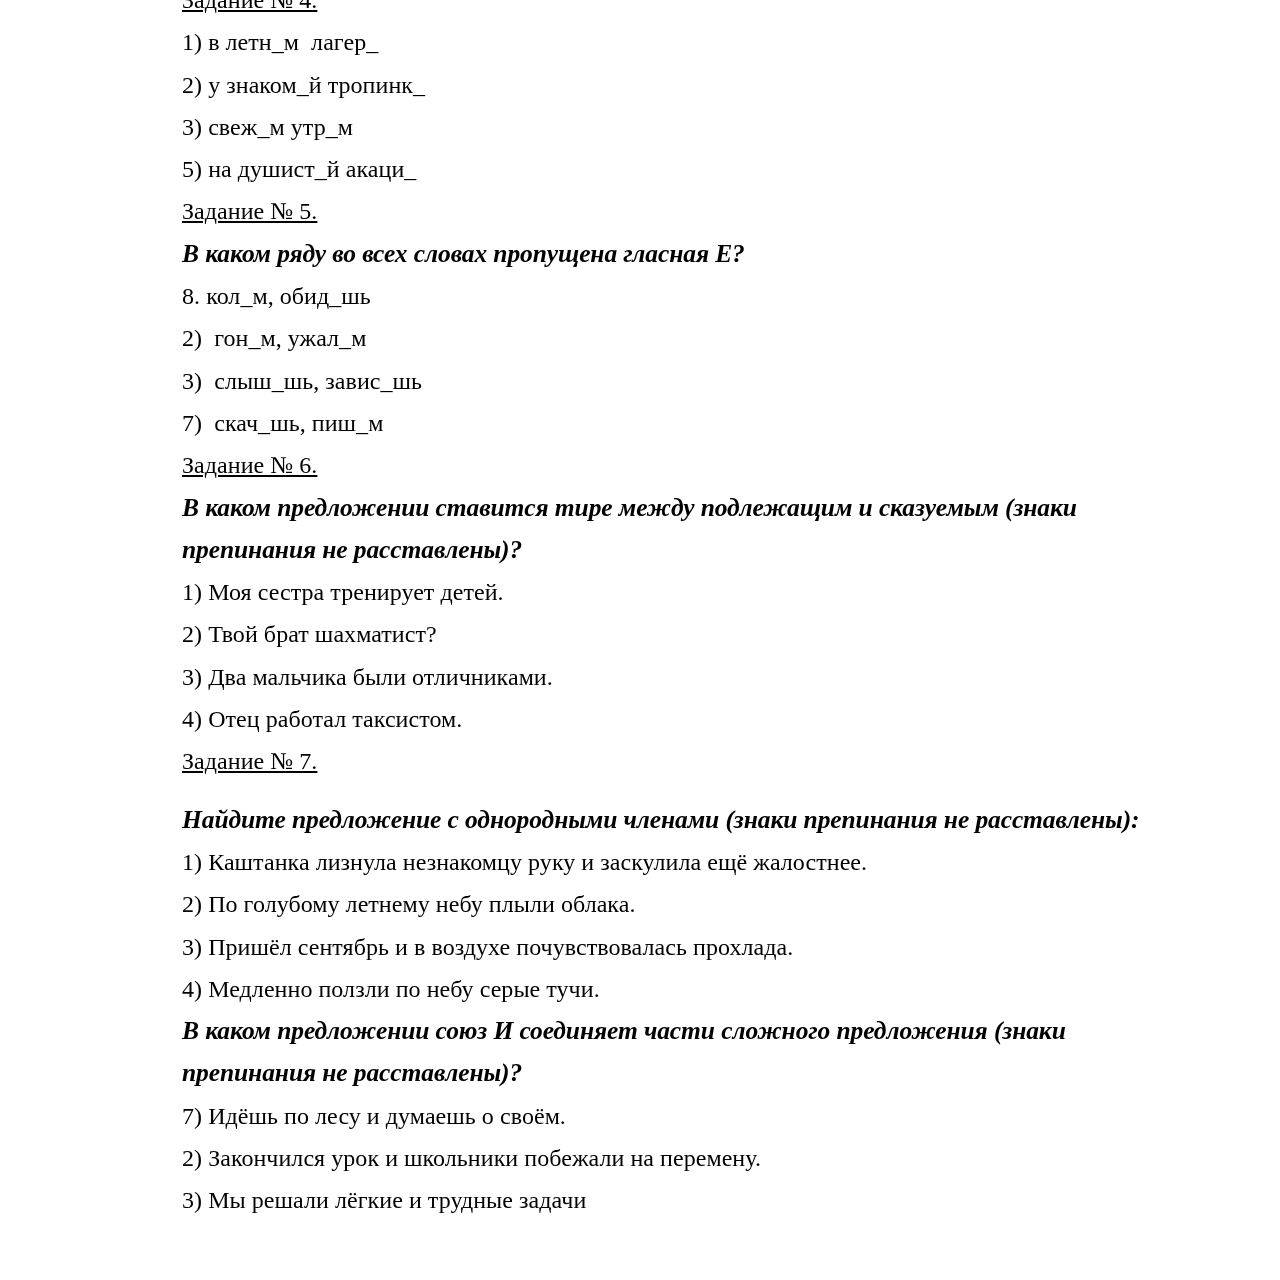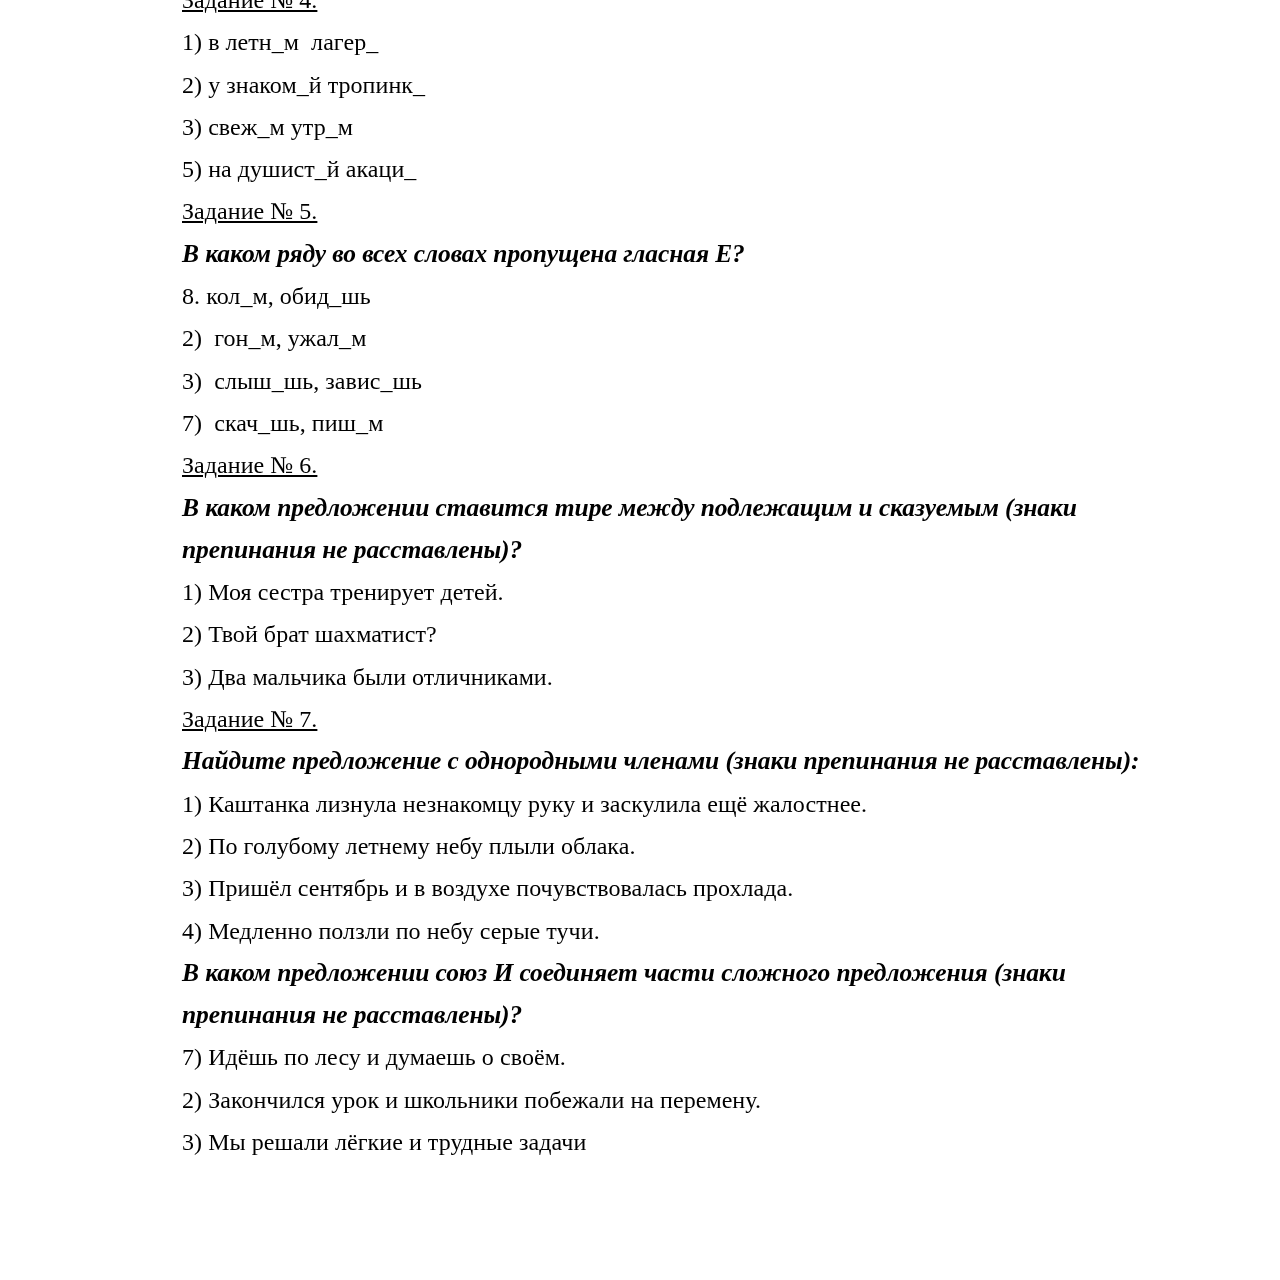--- a/index.html
+++ b/index.html
@@ -49,21 +49,21 @@
   
   .question {
     font-weight: bold;
     font-style: italic;
     font-size: 25.5px;
     line-height: 42.3px;
     white-space: pre-wrap;
     max-width: 945px;
     letter-spacing: -0.1px;
   }
-  .question.wide  { max-width: 1000px; }
+  .question.wide  { max-width: 1000px; margin-top: 16px; }
   .question.wide2 { max-width: 930px; }
 
   
   .option {
     font-weight: normal;
     font-style: normal;
   }
 </style>
 </head>
 <body>
@@ -81,20 +81,21 @@
   <div class="line option">8. кол_м, обид_шь</div>
   <div class="line option">2)  гон_м, ужал_м</div>
   <div class="line option">3)  слыш_шь, завис_шь</div>
   <div class="line option">7)  скач_шь, пиш_м</div>
 
   <div class="line task-heading"><span class="u">Задание № 6.</span></div>
   <div class="question wide2">В каком предложении ставится тире между подлежащим и сказуемым (знаки препинания не расставлены)?</div>
   <div class="line option">1) Моя сестра тренирует детей.</div>
   <div class="line option">2) Твой брат шахматист?</div>
   <div class="line option">3) Два мальчика были отличниками.</div>
+  <div class="line option">4) Отец работал таксистом.</div>
 
   <div class="line task-heading"><span class="u">Задание № 7.</span></div>
   <div class="question wide">Найдите предложение с однородными членами (знаки препинания не расставлены):</div>
   <div class="line option">1) Каштанка лизнула незнакомцу руку и заскулила ещё жалостнее.</div>
   <div class="line option">2) По голубому летнему небу плыли облака.</div>
   <div class="line option">3) Пришёл сентябрь и в воздухе почувствовалась прохлада.</div>
   <div class="line option">4) Медленно ползли по небу серые тучи.</div>
 
   <div class="question wide2">В каком предложении союз И соединяет части сложного предложения (знаки препинания не расставлены)?</div>
   <div class="line option">7) Идёшь по лесу и думаешь о своём.</div>

